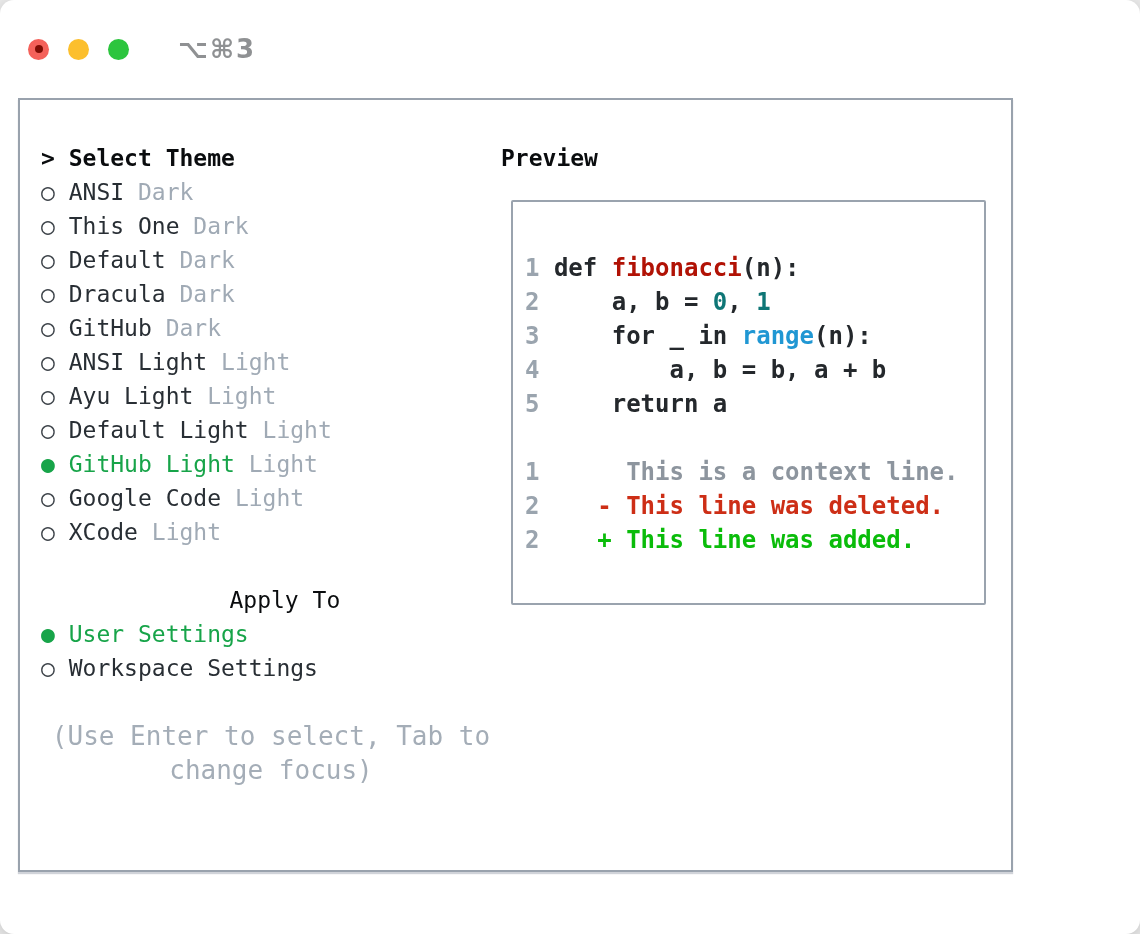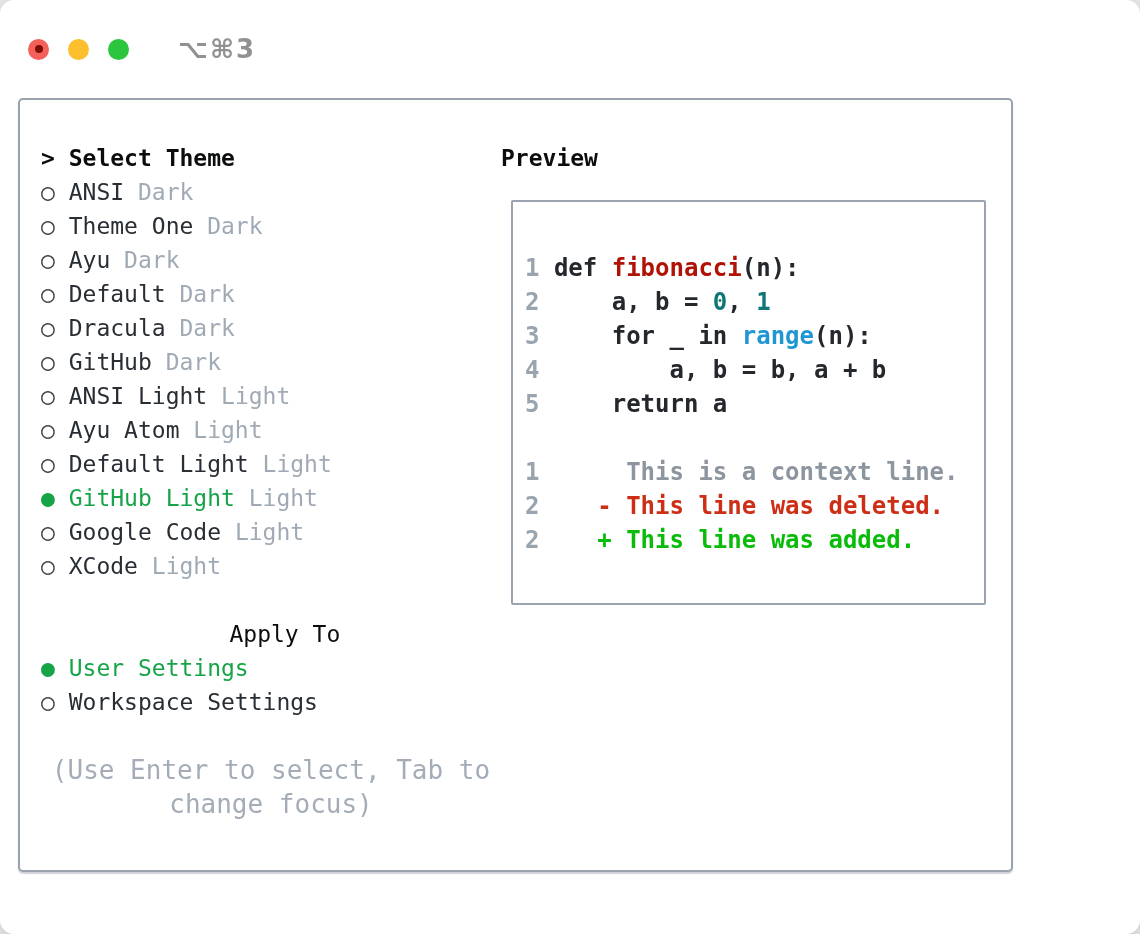--- a/index.html
+++ b/index.html
@@ -43,21 +43,21 @@
     font-weight:bold;
     color:var(--shortcut-gray);
     letter-spacing:2px;
   }
   
   .panel{
     position:absolute;
     left:18px;top:98px;
     width:995px;height:774px;
     border:2px solid var(--panel-border);
-    border-radius:5px;
+    border-radius:0;
     background:#fff;
     box-shadow:0 2px 1px rgba(120,130,145,0.35);
     display:flex;
     padding:41px 0 0 21px;
   }
   .left{width:460px;flex:0 0 460px;}
   .right{flex:1;}
   .row{
     height:34px;line-height:34px;
     font-size:23px;
@@ -120,27 +120,26 @@
     <span class="shortcut">⌥⌘3</span>
   </div>
 
   <div class="panel">
 
     <div class="left">
       <div class="row"><span class="caret">&gt;</span><span class="sect">Select Theme</span></div>
 
       <div id="theme-list">
           <div class="row item"><span class="bullet">○ </span><span class="nm">ANSI</span><span class="muted"> Dark</span></div>
-          <div class="row item"><span class="bullet">○ </span><span class="nm">Theme One</span><span class="muted"> Dark</span></div>
-          <div class="row item"><span class="bullet">○ </span><span class="nm">Ayu</span><span class="muted"> Dark</span></div>
+          <div class="row item"><span class="bullet">○ </span><span class="nm">This One</span><span class="muted"> Dark</span></div>
           <div class="row item"><span class="bullet">○ </span><span class="nm">Default</span><span class="muted"> Dark</span></div>
           <div class="row item"><span class="bullet">○ </span><span class="nm">Dracula</span><span class="muted"> Dark</span></div>
           <div class="row item"><span class="bullet">○ </span><span class="nm">GitHub</span><span class="muted"> Dark</span></div>
           <div class="row item"><span class="bullet">○ </span><span class="nm">ANSI Light</span><span class="muted"> Light</span></div>
-          <div class="row item"><span class="bullet">○ </span><span class="nm">Ayu Atom</span><span class="muted"> Light</span></div>
+          <div class="row item"><span class="bullet">○ </span><span class="nm">Ayu Light</span><span class="muted"> Light</span></div>
           <div class="row item"><span class="bullet">○ </span><span class="nm">Default Light</span><span class="muted"> Light</span></div>
           <div class="row item selected"><span class="bullet">● </span><span class="nm">GitHub Light</span><span class="muted"> Light</span></div>
           <div class="row item"><span class="bullet">○ </span><span class="nm">Google Code</span><span class="muted"> Light</span></div>
           <div class="row item"><span class="bullet">○ </span><span class="nm">XCode</span><span class="muted"> Light</span></div>
         </div>
 
       <div class="row blank"></div>
 
       <div class="row indent2"><span class="sect-plain">Apply To</span></div>
 

